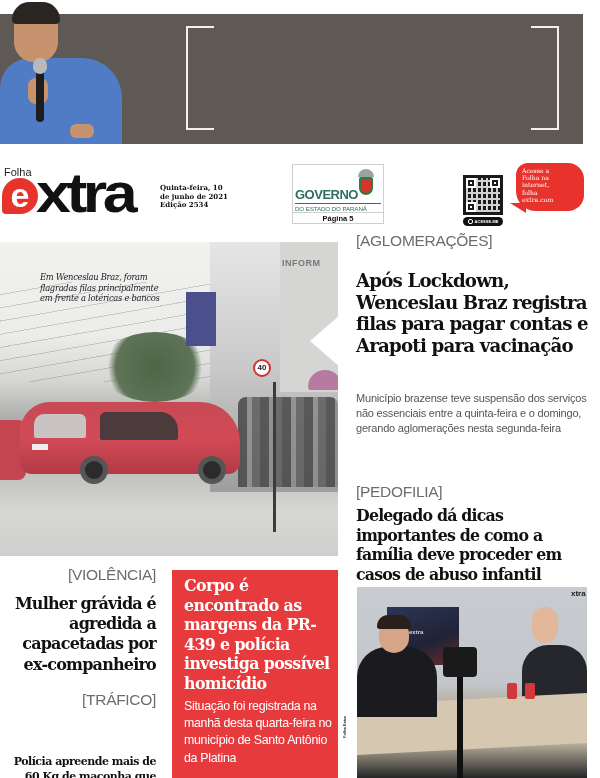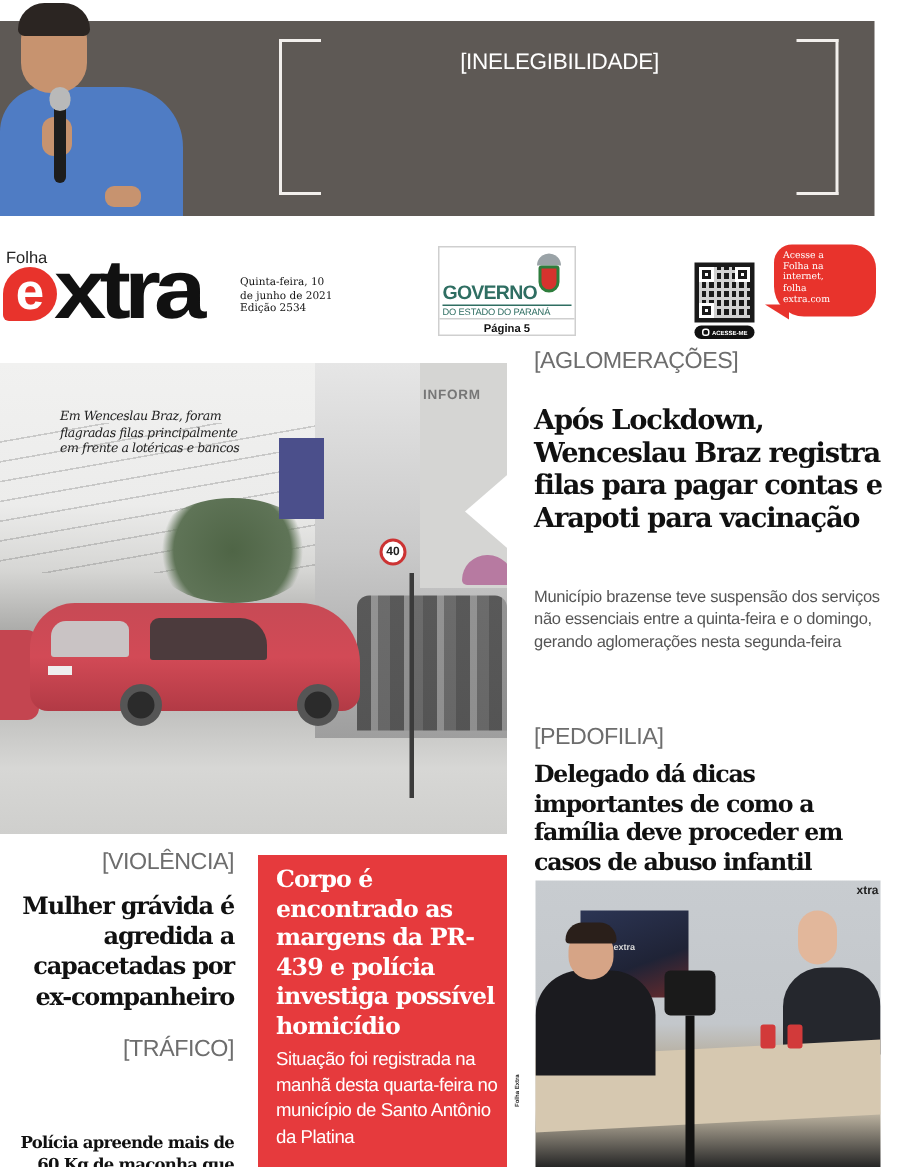--- a/index.html
+++ b/index.html
@@ -22,21 +22,21 @@
   .bracket.right { left: 531px; border-left: none; }
   .banner-text { position: absolute; left: 190px; top: 32px; width: 366px; text-align: center; color: #ffffff; }
   .banner-tag { font-family: "Liberation Sans", sans-serif; font-size: 15px; letter-spacing: -0.2px; font-weight: normal; line-height: 20px; }
   .banner-headline { font-family: "DejaVu Serif", serif; font-weight: bold; font-size: 18.5px; line-height: 24px; letter-spacing: -0.6px; margin-top: 2px; }
 
   
   .masthead { position: absolute; left: 0; top: 155px; width: 600px; height: 80px; }
   .logo-folha { position: absolute; left: 4px; top: 11px; font-size: 11px; color: #222; }
   .logo-e { position: absolute; left: 2px; top: 23px; width: 36px; height: 36px; background: #e8332c; border-radius: 18px 18px 18px 4px; color: #fff; font-weight: bold; font-size: 34px; line-height: 34px; text-align: center; font-family: "Liberation Sans", sans-serif; }
   .logo-xtra { position: absolute; left: 36px; top: 10px; font-family: "Liberation Sans", sans-serif; font-weight: bold; font-size: 56px; line-height: 56px; letter-spacing: -4px; color: #111; transform: scaleX(1.12); transform-origin: left; }
-  .edition { position: absolute; left: 160px; top: 29px; font-family: "DejaVu Serif", serif; font-weight: normal; font-size: 7px; line-height: 8.5px; color: #111; }
+  .edition { position: absolute; left: 160px; top: 29px; font-family: "DejaVu Serif", serif; font-weight: bold; font-size: 7px; line-height: 8.5px; color: #111; }
 
   .gov-box { position: absolute; left: 292px; top: 9px; width: 92px; height: 60px; border: 1px solid #cfcfcf; }
   .gov-word { position: absolute; left: 2px; top: 22px; font-weight: bold; font-size: 13px; color: #2f6e62; letter-spacing: -0.5px; }
   .gov-sub { position: absolute; left: 2px; top: 38px; width: 86px; font-size: 6.2px; color: #2f6e62; border-top: 1px solid #2f6e62; padding-top: 1px; letter-spacing: -0.1px; }
   .gov-divider { position: absolute; left: 0; top: 47px; width: 90px; border-top: 1px solid #cfcfcf; }
   .gov-page { position: absolute; left: 0; top: 49px; width: 90px; text-align: center; font-size: 7.5px; font-weight: bold; color: #111; }
   .gov-crest { position: absolute; left: 62px; top: 4px; width: 22px; height: 28px; }
   .gov-crest .shield { position: absolute; left: 4px; top: 8px; width: 14px; height: 18px; background: #d6332e; border-radius: 2px 2px 7px 7px; border: 2px solid #2e7d3c; }
   .gov-crest .top { position: absolute; left: 3px; top: 0; width: 16px; height: 8px; background: #9aa3a7; border-radius: 8px 8px 0 0; }
 
@@ -124,21 +124,20 @@
   <div class="person-head"></div>
   <div class="person-hair"></div>
   <div class="person-hand"></div>
   <div class="person-mic"></div>
   <div class="person-mic-head"></div>
   <div class="person-hand2"></div>
 </div>
 <div class="bracket left"></div>
 <div class="bracket right"></div>
 <div class="banner-text">
-  <div class="banner-tag">[INELEGIBILIDADE]</div>
 </div>
 
 <div class="masthead">
   <div class="logo-folha">Folha</div>
   <div class="logo-e">e</div>
   <div class="logo-xtra">xtra</div>
   <div class="edition">
     <div>Quinta-feira, 10</div>
     <div>de junho de 2021</div>
     <div>Edição 2534</div>

